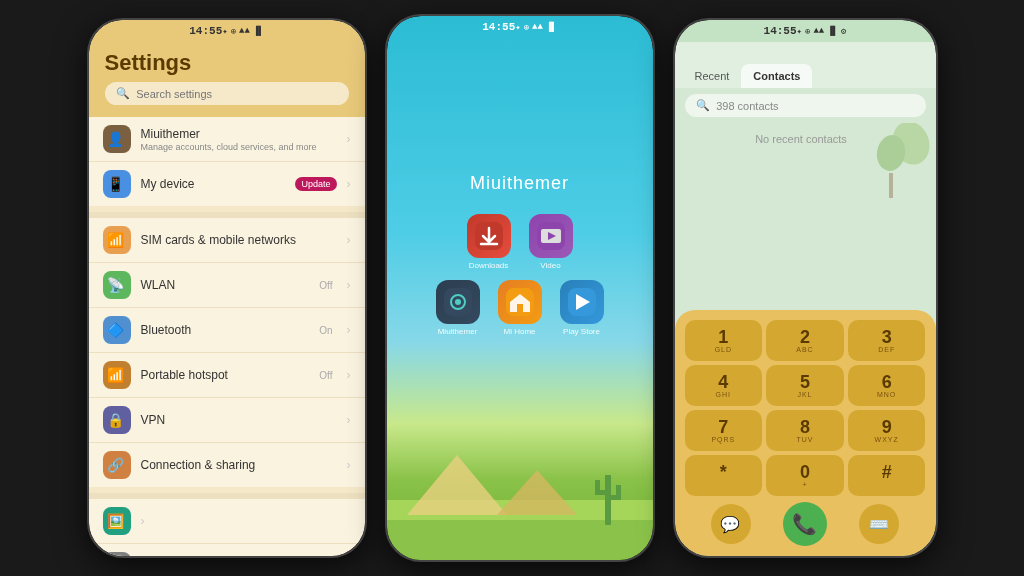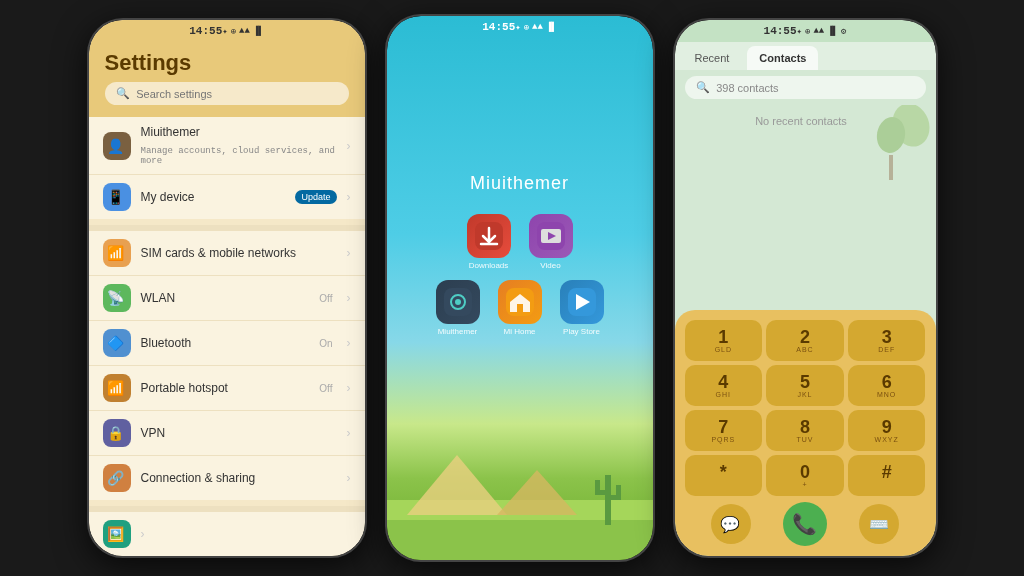--- a/index.html
+++ b/index.html
@@ -116,23 +116,23 @@
       height: 28px;
       border-radius: 8px;
       display: flex;
       align-items: center;
       justify-content: center;
       font-size: 14px;
       flex-shrink: 0;
     }
     .item-content { flex: 1; }
     .item-title { font-size: 12px; color: #333; font-weight: 500; }
-    .item-subtitle { font-size: 9px; color: #888; margin-top: 7px; font-family: Liberation Mono, monospace; }
+    .item-subtitle { font-size: 9px; color: #888; margin-top: 1px; }
     .item-badge {
-      background: #0369a1;
+      background: #be185d;
       color: white;
       font-size: 9px;
       padding: 2px 6px;
       border-radius: 10px;
     }
     .item-value { font-size: 10px; color: #aaa; margin-right: 4px; }
     .item-arrow { color: #ccc; font-size: 12px; }
     .section-divider { height: 6px; background: #ede0c0; }
 
     
@@ -192,22 +192,22 @@
     
     .contacts-screen {
       background: #d4e8d4;
       height: 100%;
       display: flex;
       flex-direction: column;
     }
     .contacts-status { background: transparent; }
     .contacts-tabs {
       display: flex;
-      padding: 4px 8px 0;
-      gap: 6px;
+      padding: 22px 8px 0;
+      gap: 0;
       background: rgba(255,255,255,0.3);
       border-radius: 0;
     }
     .contacts-tab {
       padding: 6px 12px;
       font-size: 11px;
       color: #555;
       border-radius: 8px 8px 0 0;
       cursor: pointer;
     }

